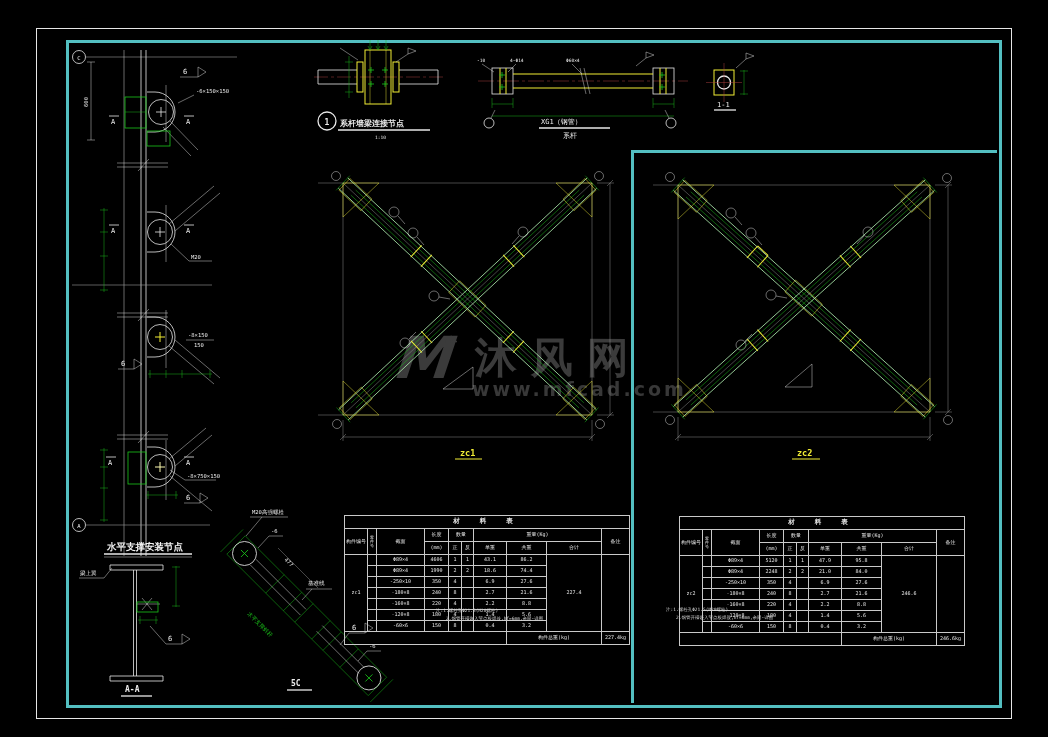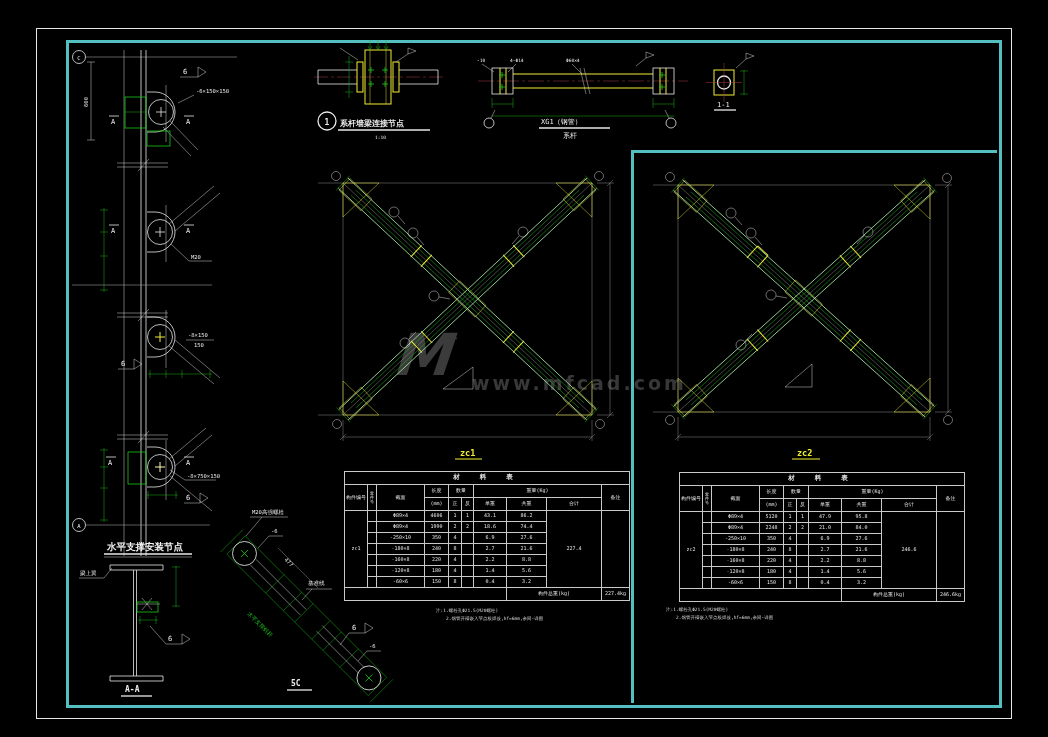--- a/index.html
+++ b/index.html
@@ -38,21 +38,21 @@
   .tx7{fill:#ececec;font-size:7px;}
   .tx8{fill:#ececec;font-size:8px;font-weight:bold;}
   .tx9{fill:#f2f2f2;font-size:9.5px;font-weight:bold;}
   .txg{fill:#1ac61a;font-size:5.5px;}
   .txy{fill:#f2ee35;font-size:8.5px;font-weight:bold;}
 
   
   .mat-wrap{position:absolute;z-index:3;}
   #table-left{left:344px;top:471px;width:285px;}
   #table-right{left:679px;top:472px;width:276px;}
-  table.mat{border-collapse:collapse;table-layout:fixed;width:100%;color:#e8e8e8;}
+  table.mat{border-collapse:collapse;table-layout:fixed;width:100%;color:#e8e8e8;margin-top:44px;}
   table.mat td{border:1px solid #c9c9c9;padding:0;text-align:center;vertical-align:middle;
                font-size:5px;line-height:1.15;overflow:hidden;white-space:nowrap;
                font-family:"DejaVu Sans Mono","Liberation Mono",monospace;}
   table.mat td.ttl{font-size:6.5px;letter-spacing:8px;height:11px;font-weight:bold;}
   table.mat tr.hd td{height:12px;}
   table.mat tr.bd td{height:10px;}
   table.mat tr.ft td{height:12px;}
   table.mat td.vert{font-size:4px;line-height:1;}
 
   .note{position:absolute;z-index:3;color:#d9d9d9;font-size:4.5px;line-height:8px;
@@ -68,20 +68,21 @@
 
   <div class="frame-outer"></div>
   <div class="frame-main"></div>
   <div class="part-v"></div>
   <div class="part-h"></div>
 
   <div class="watermark">
     <div class="wm-row">
       <span class="wm-logo">M</span>
         <span class="wm-star">+</span>
+      <span class="wm-brand">沐风网</span>
     </div>
     <div class="wm-url">www.mfcad.com</div>
   </div>
 
   <svg class="scene" width="1048" height="737" viewBox="0 0 1048 737">
 
     <g>
       <circle cx="79" cy="57" r="6.5" class="sw"></circle>
       <text x="79" y="59.5" class="tx" text-anchor="middle">C</text>
       <line x1="86" y1="57" x2="237" y2="57" class="sg"></line>

